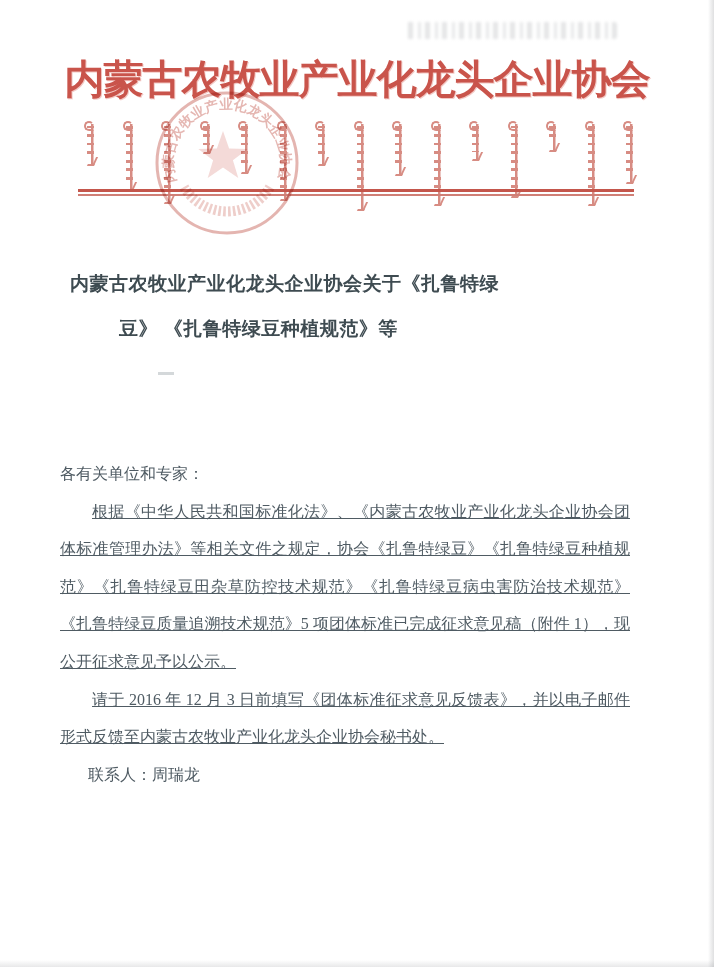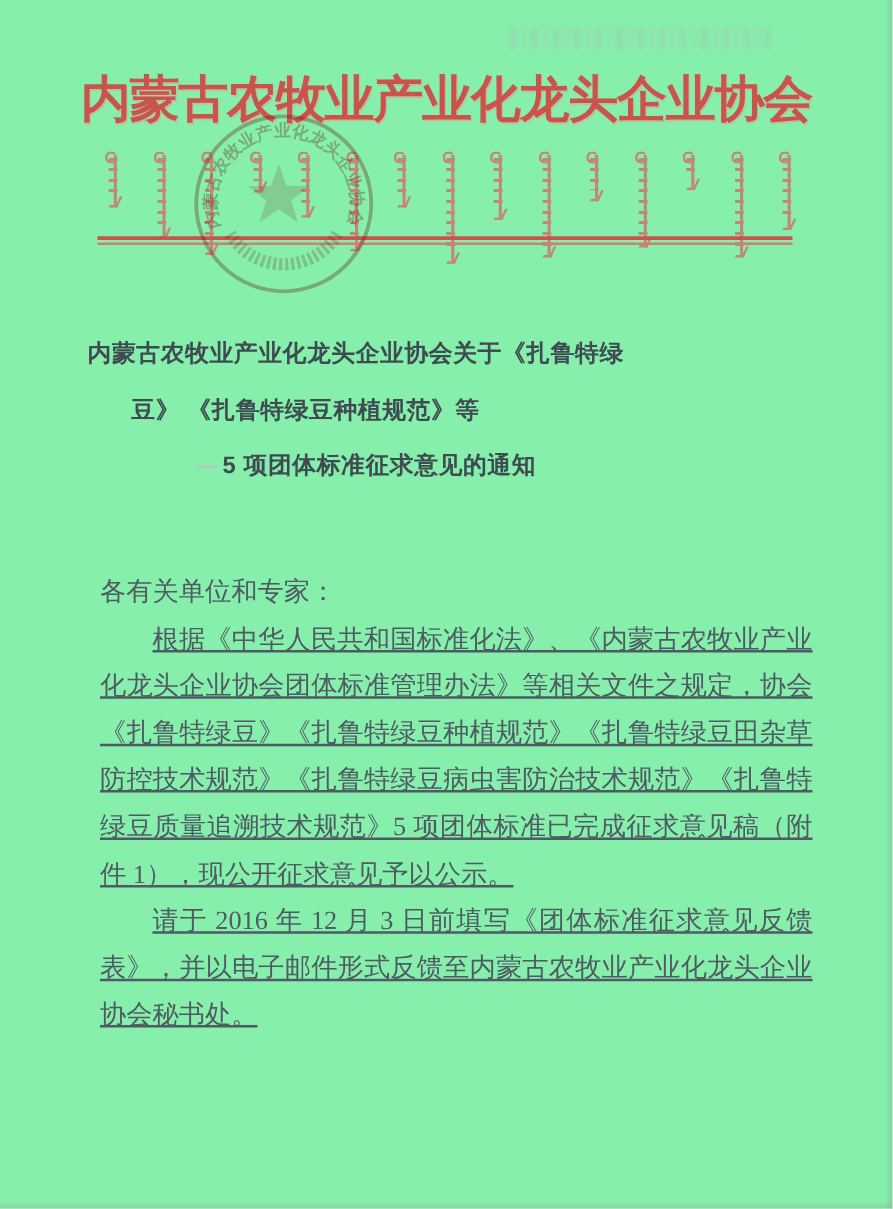--- a/index.html
+++ b/index.html
@@ -1,20 +1,20 @@
 <!DOCTYPE html>
 <html><head>
 <meta charset="utf-8">
 <style>
   html,body{margin:0;padding:0;background:#e9e7e4;}
   .page{
     position:relative;
     width:714px;height:967px;
     margin:0 auto;
-    background:#86efac;
+    background:#ffffff;
     overflow:hidden;
     font-family:"Liberation Serif","DejaVu Serif",serif;
   }
   
   .edge-right{position:absolute;right:0;top:0;width:6px;height:100%;
     background:linear-gradient(to left,rgba(110,112,118,.22),rgba(110,112,118,0));}
   .edge-bottom{position:absolute;left:0;bottom:0;width:100%;height:7px;
     background:linear-gradient(to top,rgba(110,112,118,.16),rgba(110,112,118,0));}
   
   .bleed-mark{position:absolute;left:405px;top:22px;width:212px;height:17px;
@@ -50,26 +50,26 @@
   
   .seal{position:absolute;left:147px;top:83px;width:160px;height:160px;
     opacity:.5;mix-blend-mode:multiply;}
   
   .title{
     position:absolute;left:70px;top:262px;width:578px;
     font-family:"Liberation Sans","DejaVu Sans",sans-serif;
     font-weight:700;font-size:19px;line-height:44.5px;
     color:#3e4b51;letter-spacing:.5px;white-space:nowrap;
   }
-  .title-line-2{margin-left:35px;}
+  .title-line-2{margin-left:49px;}
   .title-line-3{margin-left:108px;}
   
   .body-text{
-    position:absolute;left:80px;top:455px;width:570px;
-    font-size:21px;line-height:37.6px;color:#4f5b63;
+    position:absolute;left:60px;top:455px;width:570px;
+    font-size:16px;line-height:37.6px;color:#4f5b63;
     text-align:justify;text-justify:inter-character;
   }
   .body-text div{margin:0;}
   .para{text-indent:2em;text-decoration:underline;}
   .contact-line{padding-left:28px;text-align:left;}
   .smudge{position:absolute;left:158px;top:372px;width:16px;height:3px;
     background:#b9bfc2;opacity:.6;filter:blur(.5px);}
 </style>
 </head>
 <body>
@@ -109,26 +109,26 @@
     <path d="M76,48 L82.1,65.6 L100.7,66 L85.9,77.2 L91.3,95 L76,84.4 L60.7,95 L66.1,77.2 L51.3,66 L69.9,65.6 Z" fill="#e2a39d" opacity="0.8"></path>
     <text font-size="13.5" fill="#cc6f66" font-family="Liberation Serif, DejaVu Serif, serif" font-weight="700">
       <textPath href="#seal-ring-path" startOffset="0" textLength="205" lengthAdjust="spacingAndGlyphs">内蒙古农牧业产业化龙头企业协会</textPath>
     </text>
     <path d="M123,104 A50,50 0 0 1 37,104" fill="none" stroke="#d4837b" stroke-width="10" stroke-dasharray="2.6 2.2" opacity="0.8"></path>
   </svg>
 
   <div class="title">
     <div class="title-line-1">内蒙古农牧业产业化龙头企业协会关于《扎鲁特绿</div>
     <div class="title-line-2">豆》 《扎鲁特绿豆种植规范》等</div>
-    <div class="title-line-3">5 项团体标准征求意见的通知</div>
   </div>
 
   <div class="smudge"></div>
 
   <div class="body-text">
     <div class="salutation">各有关单位和专家：</div>
     <div class="para">根据《中华人民共和国标准化法》、《内蒙古农牧业产业化龙头企业协会团体标准管理办法》等相关文件之规定，协会《扎鲁特绿豆》《扎鲁特绿豆种植规范》《扎鲁特绿豆田杂草防控技术规范》《扎鲁特绿豆病虫害防治技术规范》《扎鲁特绿豆质量追溯技术规范》5 项团体标准已完成征求意见稿（附件 1），现公开征求意见予以公示。</div>
     <div class="para">请于 2016 年 12 月 3 日前填写《团体标准征求意见反馈表》，并以电子邮件形式反馈至内蒙古农牧业产业化龙头企业协会秘书处。</div>
+    <div class="contact-line">联系人：周瑞龙</div>
   </div>
 
   <div class="edge-right"></div>
   <div class="edge-bottom"></div>
 </div>
 
 </body></html>

